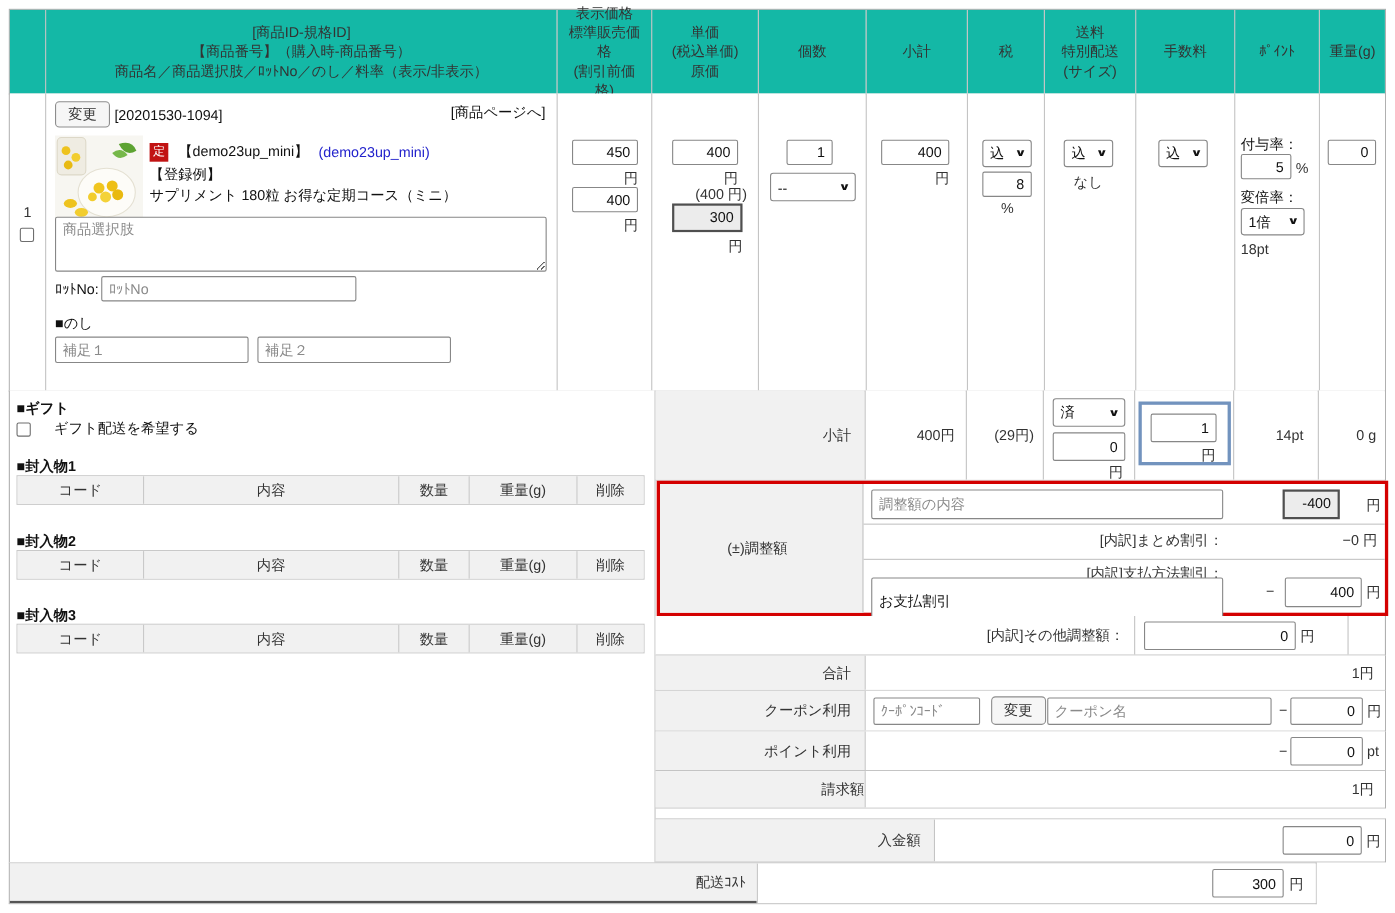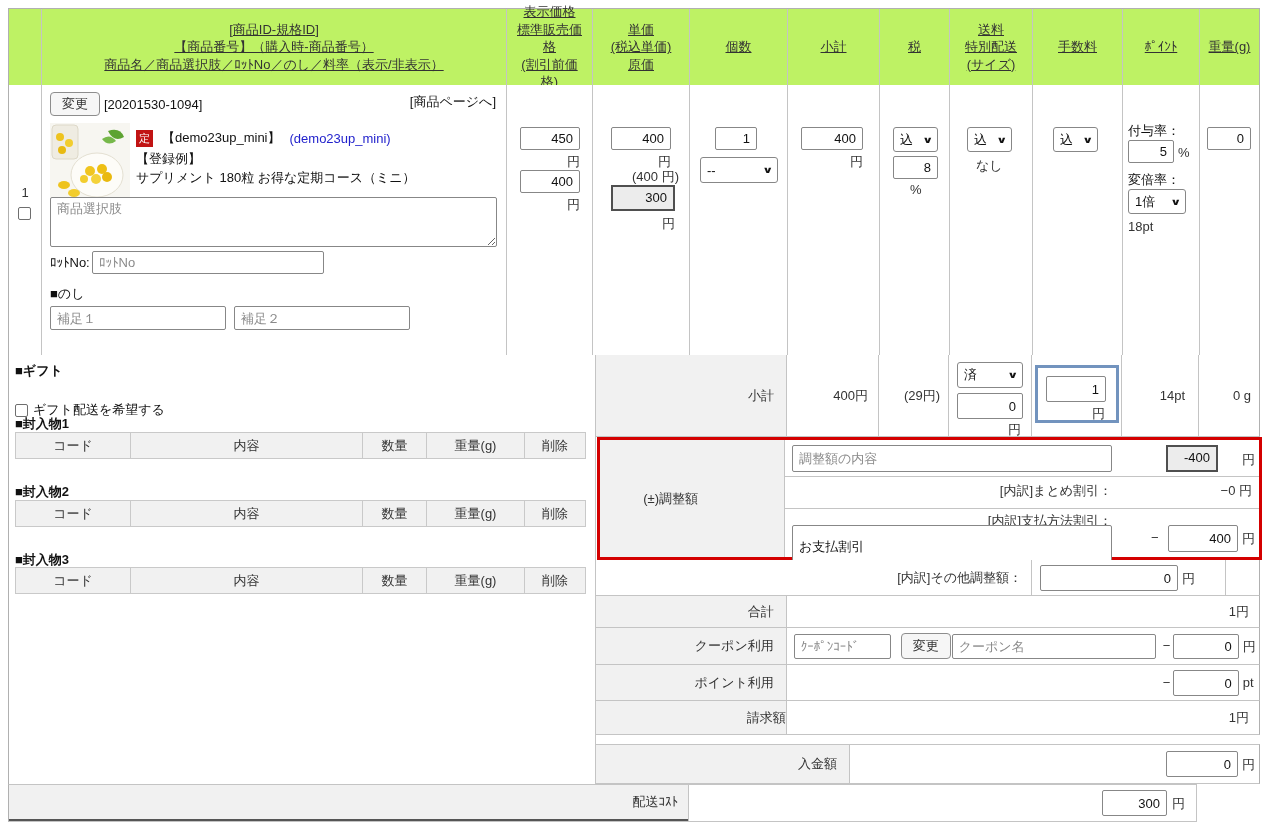--- a/index.html
+++ b/index.html
@@ -1,22 +1,22 @@
 <!DOCTYPE html>
 <html><head>
 <meta charset="utf-8">
 <style>
   html,body{margin:0;padding:0;background:#fff;}
   body{font-family:"Liberation Sans","DejaVu Sans",sans-serif;font-size:13px;color:#333;}
   #app{position:relative;width:1268px;height:830px;background:#fff;overflow:hidden;}
   .abs{position:absolute;box-sizing:border-box;}
   .row{position:absolute;box-sizing:border-box;display:flex;}
-  .hcell{box-sizing:border-box;background:#bef264;border-left:1px solid #c4c4c4;
+  .hcell{box-sizing:border-box;background:#14b8a6;border-left:1px solid #c4c4c4;
          display:flex;flex-direction:column;align-items:center;justify-content:center;
-         text-align:center;line-height:1.35;color:#333;text-decoration:underline;}
+         text-align:center;line-height:1.35;color:#333;}
   .hcell:first-child{border-left:none;}
   .icell{box-sizing:border-box;position:relative;border-left:1px solid #c4c4c4;background:#fff;}
   .icell:first-child{border-left:none;}
   .lbl{background:#f1f1f1;}
   .inp{box-sizing:border-box;border:1px solid #878787;border-radius:2px;background:#fff;
        font-family:inherit;font-size:13px;color:#111;text-align:right;padding:2px 6px;}
   .inp-l{text-align:left;}
   .inp::placeholder{color:#8a8a8a;}
   textarea.inp{resize:both;text-align:left;}
   .ro{box-sizing:border-box;border:2px solid #4f4f4f;background:#ececec;color:#111;
@@ -197,21 +197,21 @@
       <span class="abs" style="left:5px;top:134px;">18pt</span>
     </div>
 
     <div class="icell" style="width:60px;">
       <input class="inp abs" style="right: 8px; top: 42px; width: 44px; height: 23px;" value="0">
     </div>
   </div>
 
   <div class="abs" style="left:8px;top:355px;width:588px;height:429px;border-left:1px solid #b0b0b0;border-right:1px solid #c4c4c4;background:#fff;">
     <div class="abs bold" style="left:6px;top:7px;">■ギフト</div>
-    <div class="abs" style="left:6px;top:26px;display:flex;align-items:center;gap:5px;margin-top:20px;">
+    <div class="abs" style="left:6px;top:26px;display:flex;align-items:center;gap:21px;">
       <span class="cb"></span>
       <span style="color:#111;">ギフト配送を希望する</span>
     </div>
 
     <div class="abs bold" style="left:6px;top:60px;">■封入物1</div>
     <div class="ins-tbl" style="left:6px;top:77px;width:571px;">
       <div class="ins-c" style="width:114px;">コード</div>
       <div class="ins-c" style="width:232px;">内容</div>
       <div class="ins-c" style="width:64px;">数量</div>
       <div class="ins-c" style="width:98px;">重量(g)</div>
@@ -263,21 +263,21 @@
     </div>
     <div class="icell rt" style="width:77px;padding-right:13px;">
       <span>14pt</span>
     </div>
     <div class="icell rt" style="width:61px;padding-right:8px;">
       <span>0 g</span>
     </div>
   </div>
 
   <div class="abs" style="left:597px;top:437px;width:665px;height:123px;border:3px solid #d40000;background:#fff;display:flex;">
-    <div class="lbl rt" style="width:185px;border-right:1px solid #c4c4c4;padding-right:86px;box-sizing:border-box;">
+    <div class="lbl rt" style="width:185px;border-right:1px solid #c4c4c4;padding-right:68px;box-sizing:border-box;">
       <span>(±)調整額</span>
     </div>
     <div style="position:relative;flex:1;">
       <div class="hline" style="left:0;right:0;top:36px;"></div>
       <div class="hline" style="left:0;right:0;top:68px;"></div>
       <input class="inp inp-l abs" style="left: 7px; top: 5px; width: 320px; height: 27px;" placeholder="調整額の内容">
       <div class="ro abs" style="left:381px;top:5px;width:52px;height:27px;">-400</div>
       <span class="unit abs" style="left:457px;top:11px;">円</span>
       <div class="abs rt" style="left:0;top:42px;width:327px;">[内訳]まとめ割引：</div>
       <div class="abs" style="right:7px;top:42px;">−0 円</div>

